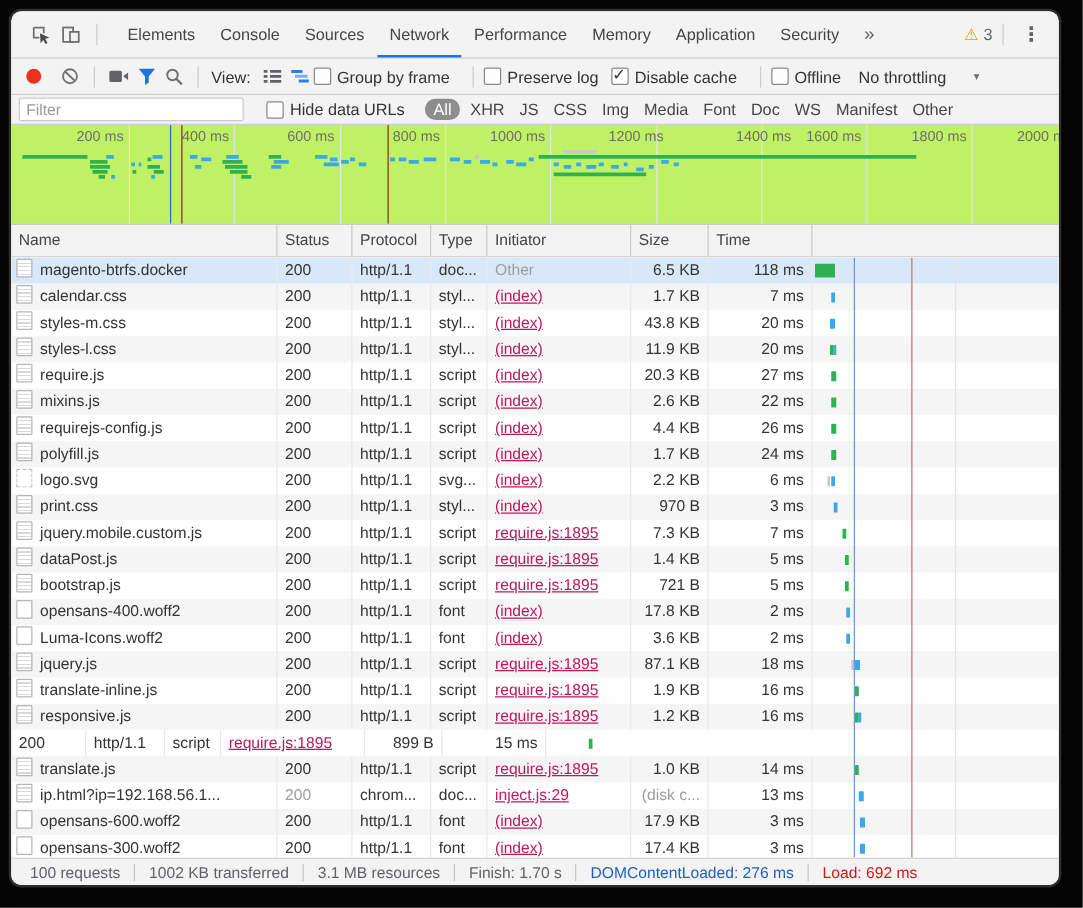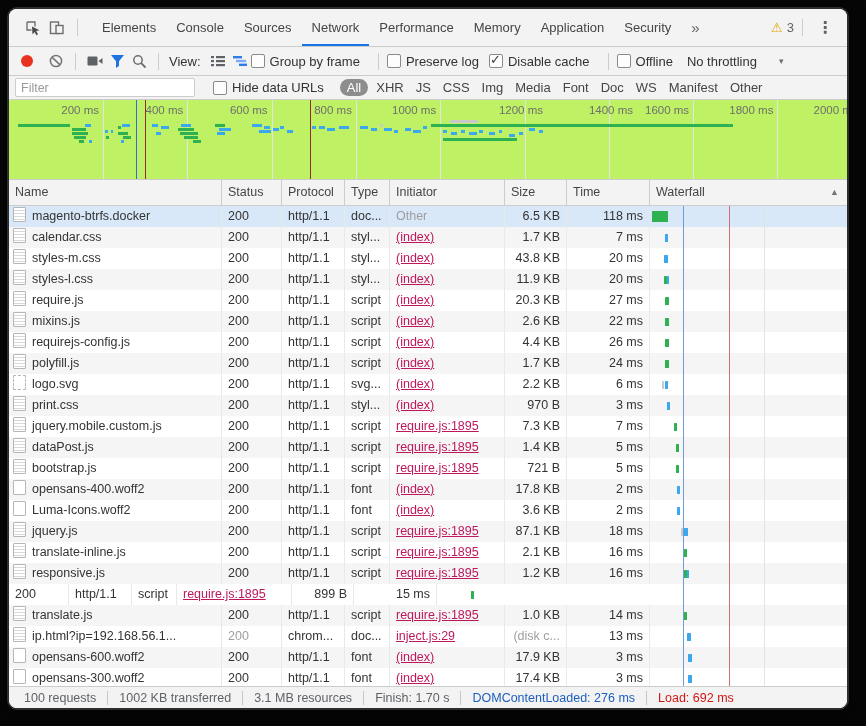--- a/index.html
+++ b/index.html
@@ -207,21 +207,21 @@
       <div class="ov-label" style="left: 14px;">200 ms</div>
       <div class="ov-grid" style="left: 178.3px;"></div>
       <div class="ov-label" style="left: 98.3px;">400 ms</div>
       <div class="ov-grid" style="left: 262.6px;"></div>
       <div class="ov-label" style="left: 182.6px;">600 ms</div>
       <div class="ov-grid" style="left: 346.9px;"></div>
       <div class="ov-label" style="left: 266.9px;">800 ms</div>
       <div class="ov-grid" style="left: 431.2px;"></div>
       <div class="ov-label" style="left: 351.2px;">1000 ms</div>
       <div class="ov-grid" style="left: 515.5px;"></div>
-      <div class="ov-label" style="left: 458px;">1200 ms</div>
+      <div class="ov-label" style="left: 446px;">1200 ms</div>
       <div class="ov-grid" style="left: 599.8px;"></div>
       <div class="ov-label" style="left: 548px;">1400 ms</div>
       <div class="ov-grid" style="left: 684.1px;"></div>
       <div class="ov-label" style="left: 604.1px;">1600 ms</div>
       <div class="ov-grid" style="left: 768.4px;"></div>
       <div class="ov-label" style="left: 688.4px;">1800 ms</div>
       <div class="ov-label" style="left: 772.7px;">2000 ms</div>
       <div class="ov-bar" style="left: 9px; top: 24px; width: 52px; background: rgb(46, 177, 81);"></div>
       <div class="ov-bar" style="left: 63px; top: 28px; width: 14px; background: rgb(46, 177, 81);"></div>
       <div class="ov-bar" style="left: 63px; top: 32px; width: 16px; background: rgb(46, 177, 81);"></div>
@@ -286,24 +286,20 @@
     </div>
 
   <div class="grid-header" id="gridHeader">
       <div class="hc" style="width: 213px;">Name</div>
       <div class="hc" style="width: 60px;">Status</div>
       <div class="hc" style="width: 63px;">Protocol</div>
       <div class="hc" style="width: 45px;">Type</div>
       <div class="hc" style="width: 115px;">Initiator</div>
       <div class="hc" style="width: 62px;">Size</div>
       <div class="hc" style="width: 83px;">Time</div>
-      <div class="hc wf">
-        <span>Waterfall</span>
-        <span class="sort-arr">▲</span>
-      </div>
     </div>
   <div class="grid-body" id="gridBody">
       <div class="row selected">
         <div class="cell name" style="width: 213px;"><span class="fic doc"></span><span>magento-btrfs.docker</span></div>
         <div class="cell" style="width: 60px;">200</div>
         <div class="cell" style="width: 63px;">http/1.1</div>
         <div class="cell" style="width: 45px;">doc...</div>
         <div class="cell" style="width: 115px;"><span class="gray">Other</span></div>
         <div class="cell r" style="width: 62px;">6.5 KB</div>
         <div class="cell r" style="width: 83px;">118 ms</div>
@@ -493,21 +489,21 @@
           <div class="wbar" style="left: 31px; width: 2px; height: 8px; top: 6.5px; background: rgb(201, 201, 201);"></div>
           <div class="wbar" style="left: 33px; width: 5px; height: 8px; top: 6.5px; background: rgb(58, 167, 238);"></div>
         </div>
       </div>
       <div class="row">
         <div class="cell name" style="width: 213px;"><span class="fic doc"></span><span>translate-inline.js</span></div>
         <div class="cell" style="width: 60px;">200</div>
         <div class="cell" style="width: 63px;">http/1.1</div>
         <div class="cell" style="width: 45px;">script</div>
         <div class="cell" style="width: 115px;"><span class="link">require.js:1895</span></div>
-        <div class="cell r" style="width: 62px;">2.1 KB</div>
+        <div class="cell r" style="width: 62px;">1.9 KB</div>
         <div class="cell r" style="width: 83px;">16 ms</div>
         <div class="cell wfcell">
           <div class="wbar" style="left: 34px; width: 3px; height: 8px; top: 6.5px; background: rgb(46, 177, 81);"></div>
         </div>
       </div>
       <div class="row stripe">
         <div class="cell name" style="width: 213px;"><span class="fic doc"></span><span>responsive.js</span></div>
         <div class="cell" style="width: 60px;">200</div>
         <div class="cell" style="width: 63px;">http/1.1</div>
         <div class="cell" style="width: 45px;">script</div>

